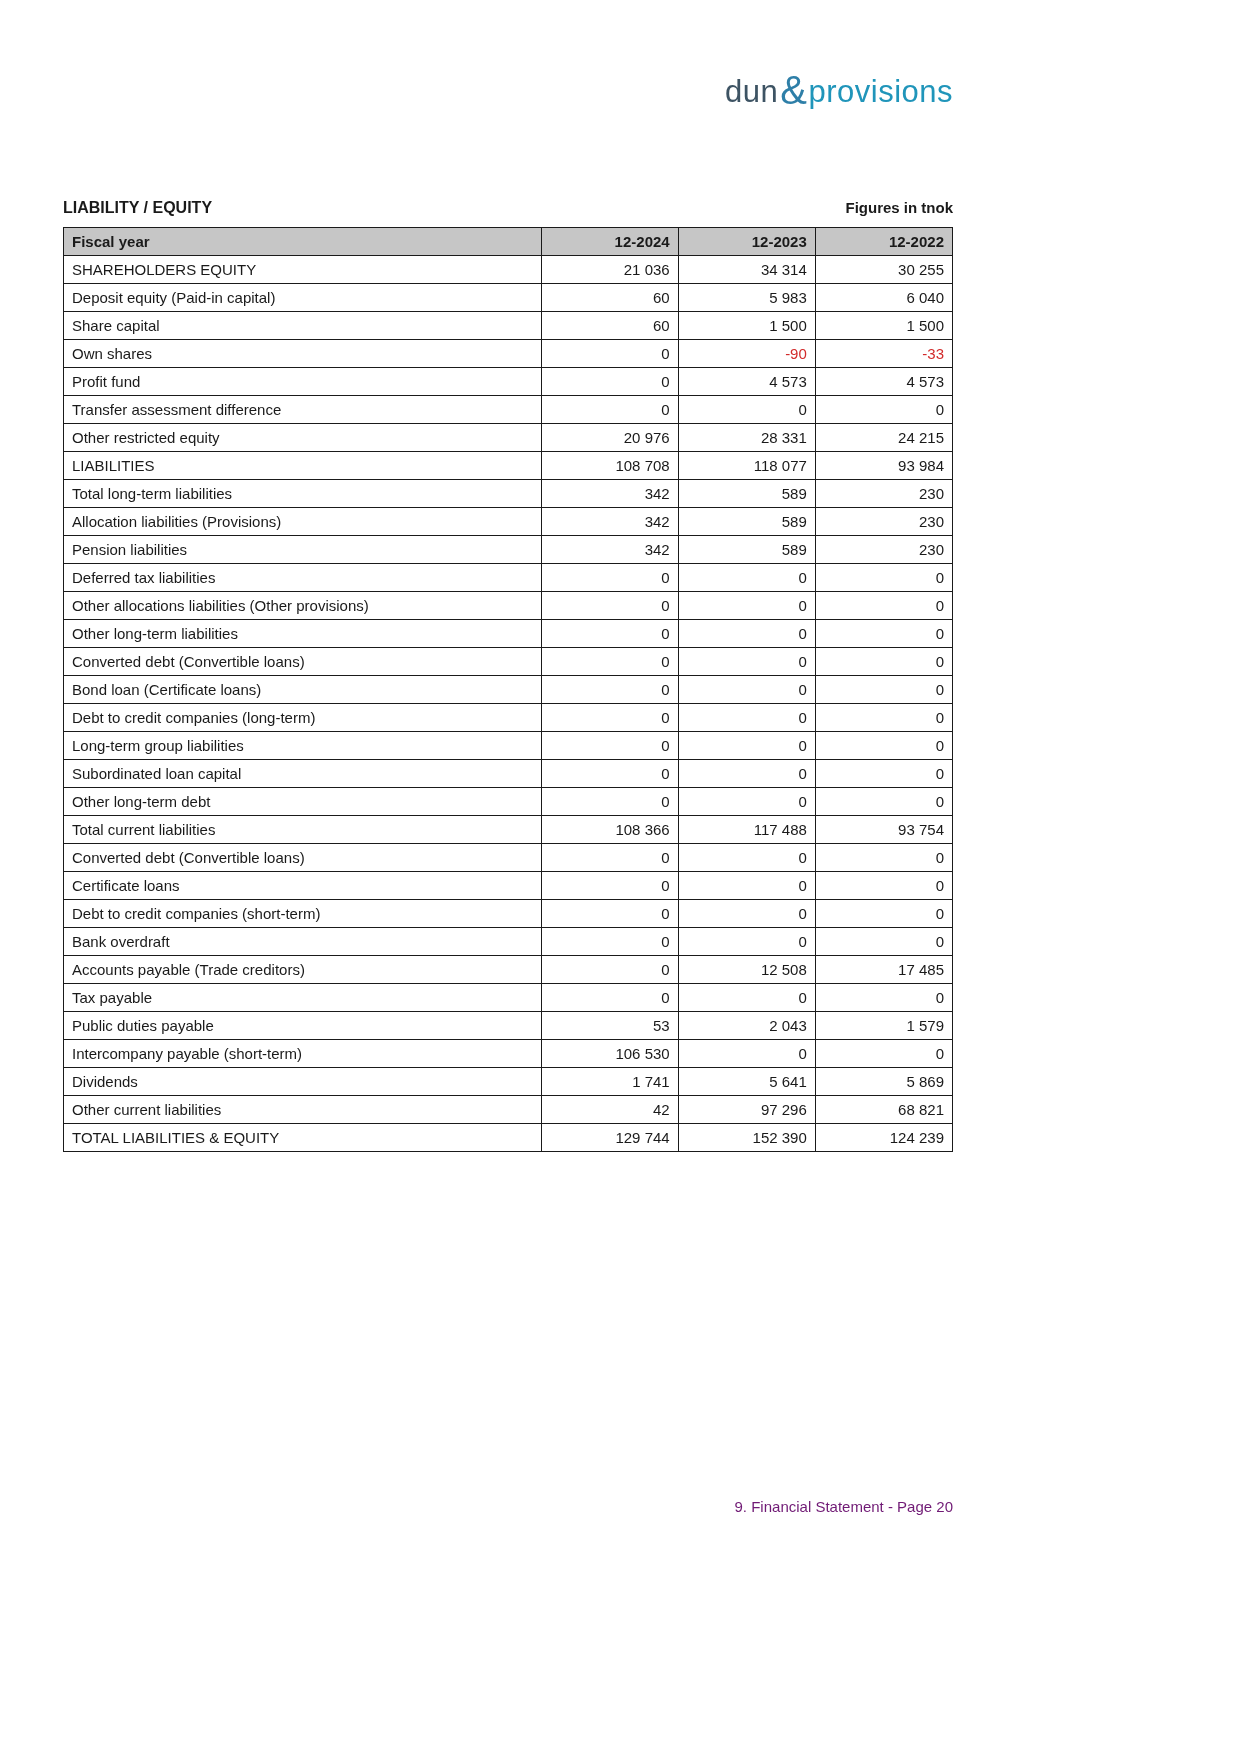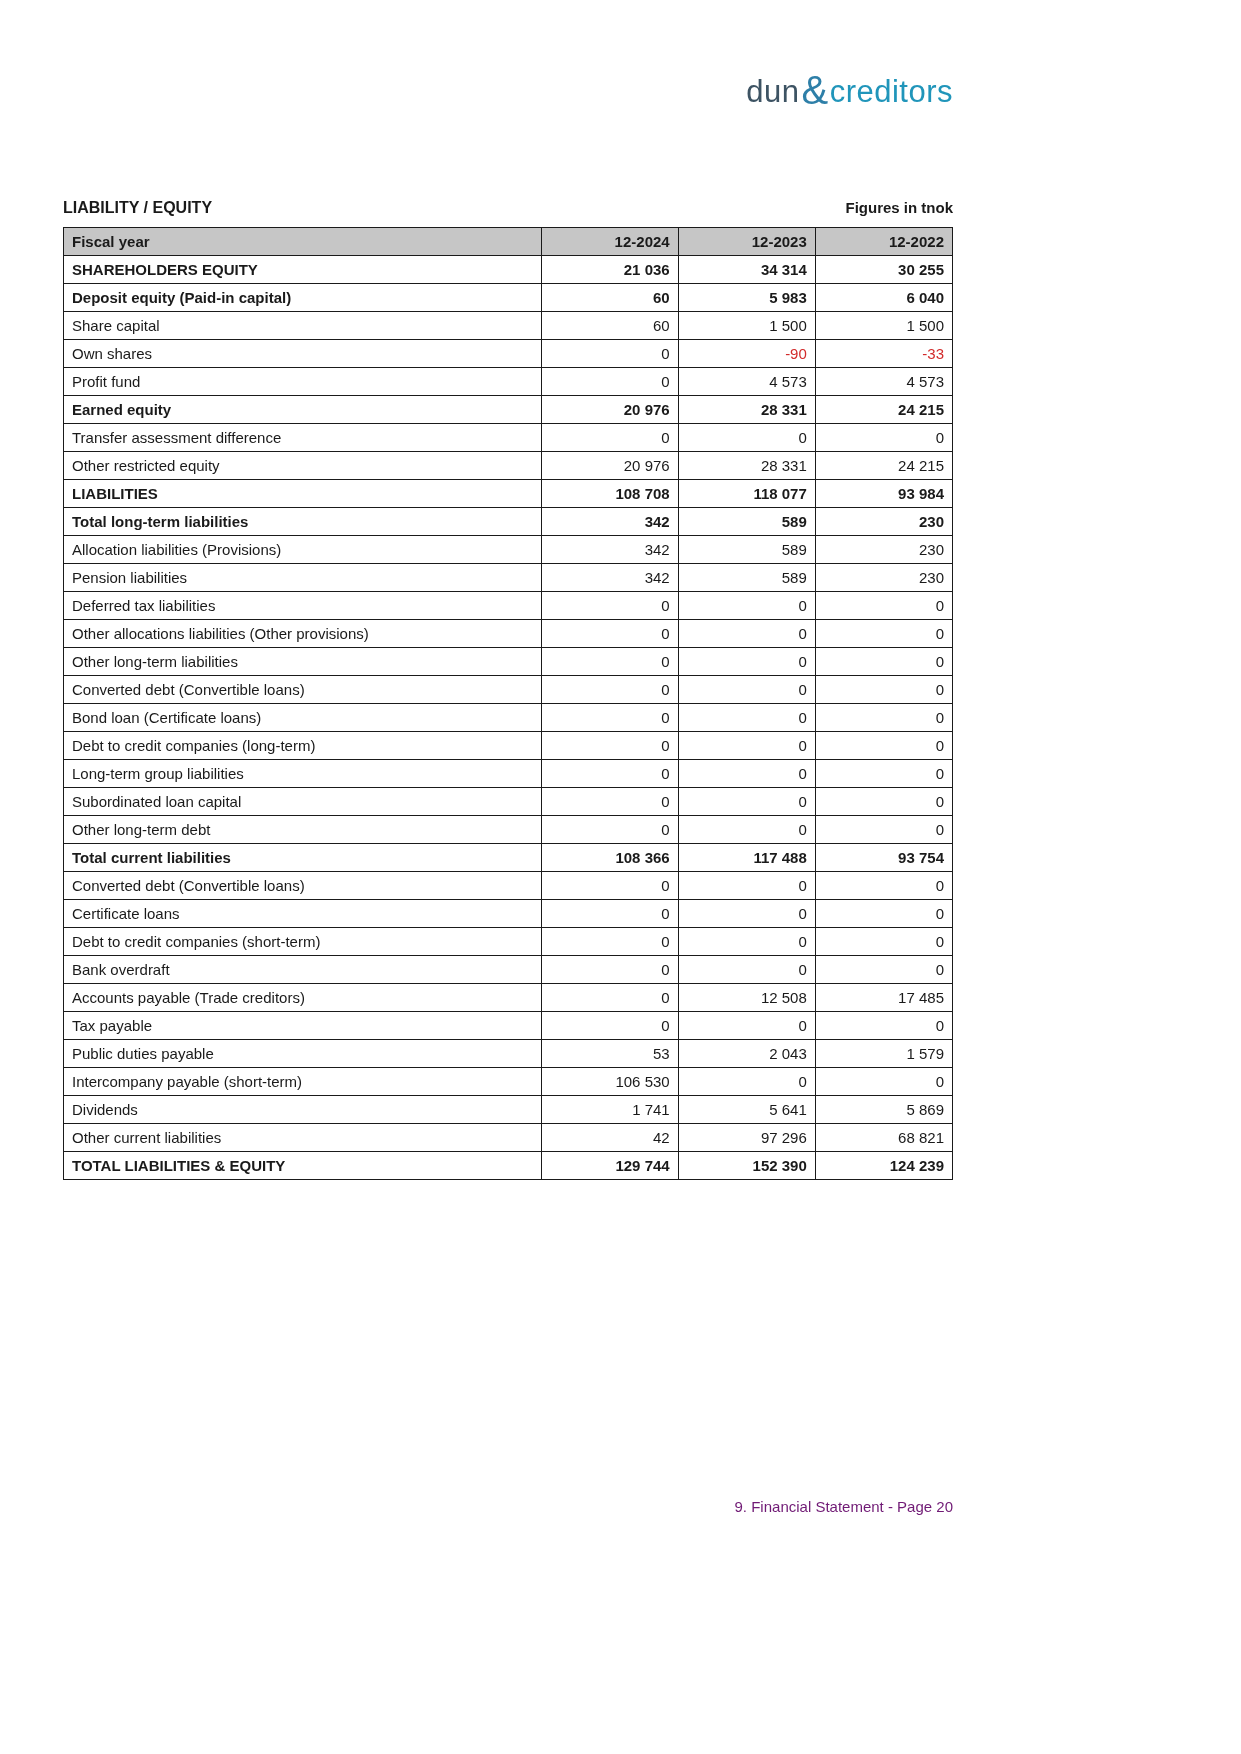--- a/index.html
+++ b/index.html
@@ -76,41 +76,41 @@
     vertical-align: middle;
     overflow: hidden;
     white-space: nowrap;
   }
   td.label { text-align: left; }
   td.num { text-align: right; }
   tr.header-row td {
     background: #c6c6c6;
     font-weight: bold;
   }
-  tr.bold td { font-weight: bold; }
+  tr.bold td { font-weight: normal; }
   td.neg { color: #d22b2b; }
 
   
   .footer {
     position: absolute;
     top: 1498px;
     right: 288px;
     font-size: 15px;
     color: #701a75;
   }
 </style>
 </head>
 <body>
 
 <div class="page">
 
   <div class="logo">
     <span class="logo-dun">dun</span>
       <span class="logo-amp">&amp;</span>
-      <span class="logo-brad">creditors</span>
+      <span class="logo-brad">provisions</span>
   </div>
 
   <div class="table-caption-row">
     <span class="doc-title">LIABILITY / EQUITY</span>
     <span class="figures-note">Figures in tnok</span>
   </div>
 
   <table class="fin">
     <colgroup>
       <col class="c-label">
@@ -148,26 +148,20 @@
           <td class="num">0</td>
           <td class="num neg">-90</td>
           <td class="num neg">-33</td>
         </tr>
         <tr>
           <td class="label">Profit fund</td>
           <td class="num">0</td>
           <td class="num">4 573</td>
           <td class="num">4 573</td>
         </tr>
-        <tr class="bold">
-          <td class="label">Earned equity</td>
-          <td class="num">20 976</td>
-          <td class="num">28 331</td>
-          <td class="num">24 215</td>
-        </tr>
         <tr>
           <td class="label">Transfer assessment difference</td>
           <td class="num">0</td>
           <td class="num">0</td>
           <td class="num">0</td>
         </tr>
         <tr>
           <td class="label">Other restricted equity</td>
           <td class="num">20 976</td>
           <td class="num">28 331</td>

